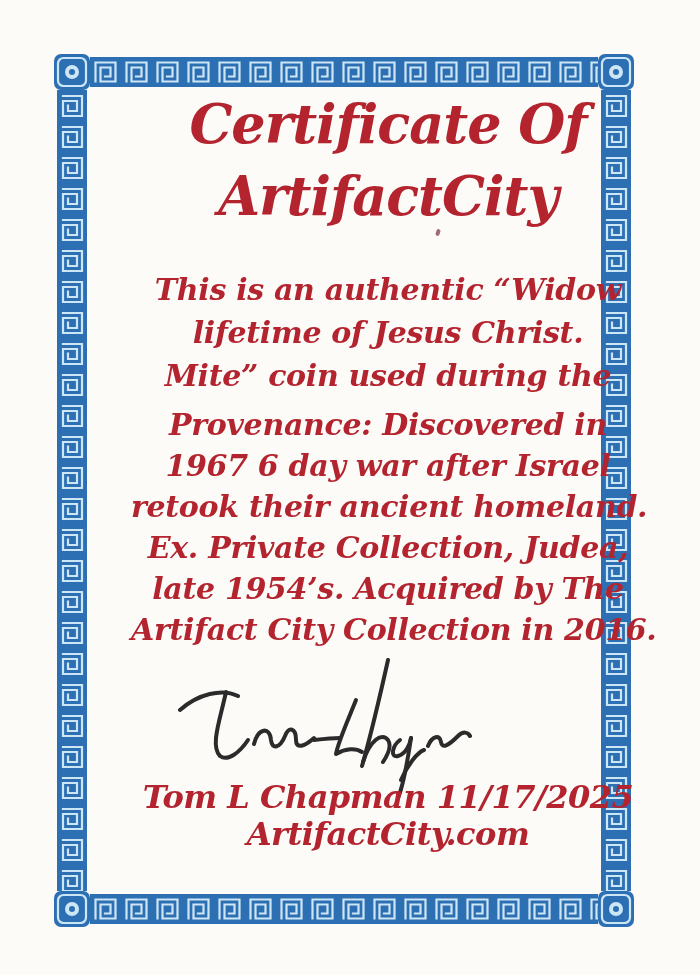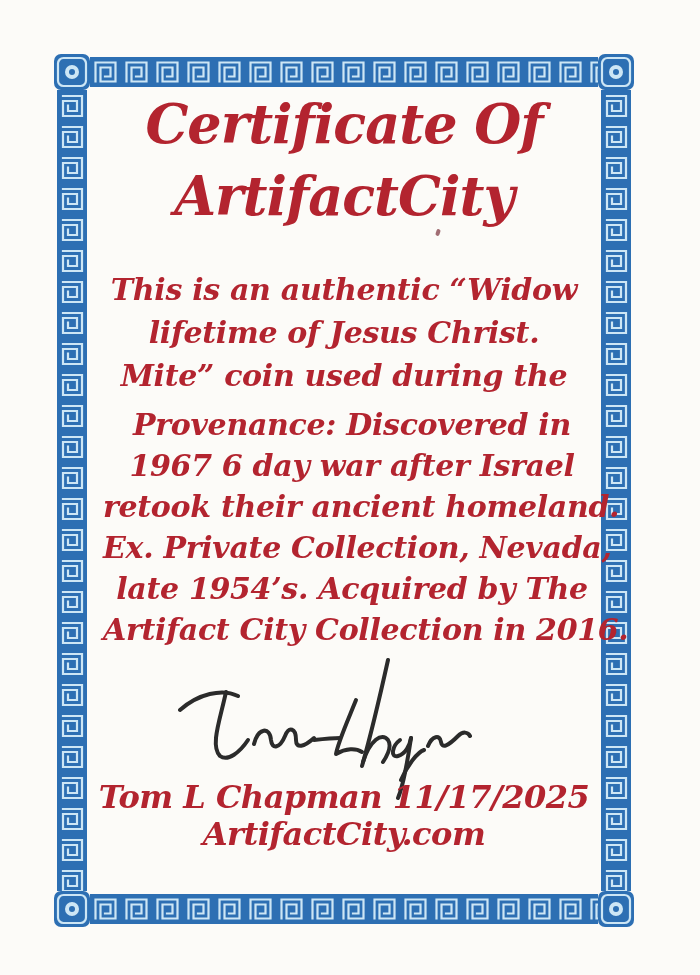--- a/index.html
+++ b/index.html
@@ -9,27 +9,27 @@
     overflow: hidden;
     font-family: "DejaVu Serif", "Liberation Serif", serif;
   }
   .page { position: relative; width: 700px; height: 975px; background: #fcfbf8; }
   .border-svg { position: absolute; left: 0; top: 0; }
   .content {
     position: absolute; left: 87px; top: 0; width: 514px; height: 975px;
     text-align: center; color: #b3242f;
     font-style: italic; font-weight: 700;
   }
-  .block { position: absolute; left: 0; width: 100%; }
+  .block { position: absolute; left: 0; width: 100%; padding-left: 44px; }
   .title { top: 88px; font-size: 54px; line-height: 72px; letter-spacing: -1px; }
   .title div { white-space: nowrap; }
   .statement { top: 268px; font-size: 30px; line-height: 43px; letter-spacing: -0.3px; }
   .statement div { white-space: nowrap; }
   .provenance { top: 404px; font-size: 30px; line-height: 41px; letter-spacing: -0.3px; }
-  .provenance div { white-space: nowrap; margin-left: 16px; }
+  .provenance div { white-space: nowrap; }
   .footer { top: 779px; font-size: 32px; line-height: 37px; letter-spacing: -0.5px; }
   .footer div { white-space: nowrap; }
   .signature-svg { position: absolute; left: 83px; top: 648px; }
   .ink-speck {
     position: absolute; left: 349px; top: 229px; width: 4px; height: 7px;
     background: #8a4a52; border-radius: 2px; transform: rotate(18deg); opacity: .8;
   }
 </style>
 </head>
 <body>
@@ -92,21 +92,21 @@
     <div class="block statement">
       <div>This is an authentic “Widow</div>
       <div>lifetime of Jesus Christ.</div>
       <div>Mite” coin used during the</div>
     </div>
 
     <div class="block provenance">
       <div>Provenance: Discovered in</div>
       <div>1967 6 day war after Israel</div>
       <div>retook their ancient homeland.</div>
-      <div>Ex. Private Collection, Nevada,</div>
+      <div>Ex. Private Collection, Judea,</div>
       <div>late 1954’s. Acquired by The</div>
       <div>Artifact City Collection in 2016.</div>
     </div>
 
     <svg class="signature-svg" width="320" height="165" viewBox="0 0 320 165" aria-hidden="true">
       <g fill="none" stroke="#1a1a1a" stroke-width="4" stroke-linecap="round" stroke-linejoin="round" opacity="0.92">
         <path d="M10 62 C 28 46, 52 40, 68 48"></path>
         <path d="M56 44 C 50 72, 40 98, 50 108 C 58 114, 70 104, 78 92"></path>
         <path d="M84 96 C 88 80, 100 78, 101 92 C 102 102, 110 100, 115 88 C 119 78, 126 80, 126 92 C 126 101, 134 99, 144 90"></path>
         <path d="M144 92 C 153 91, 162 90, 170 90"></path>

